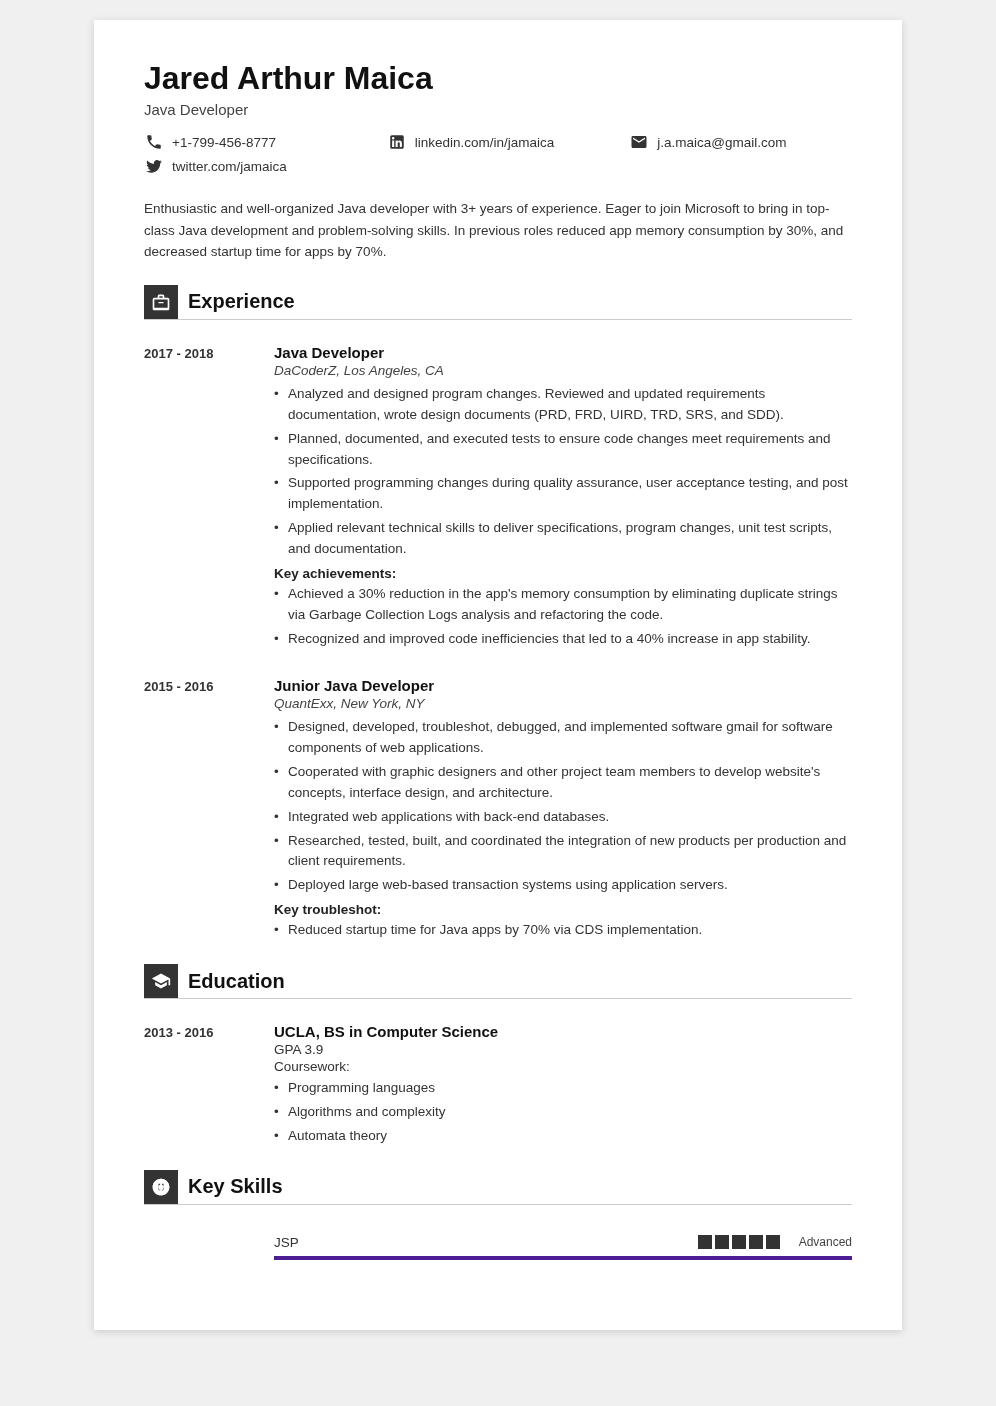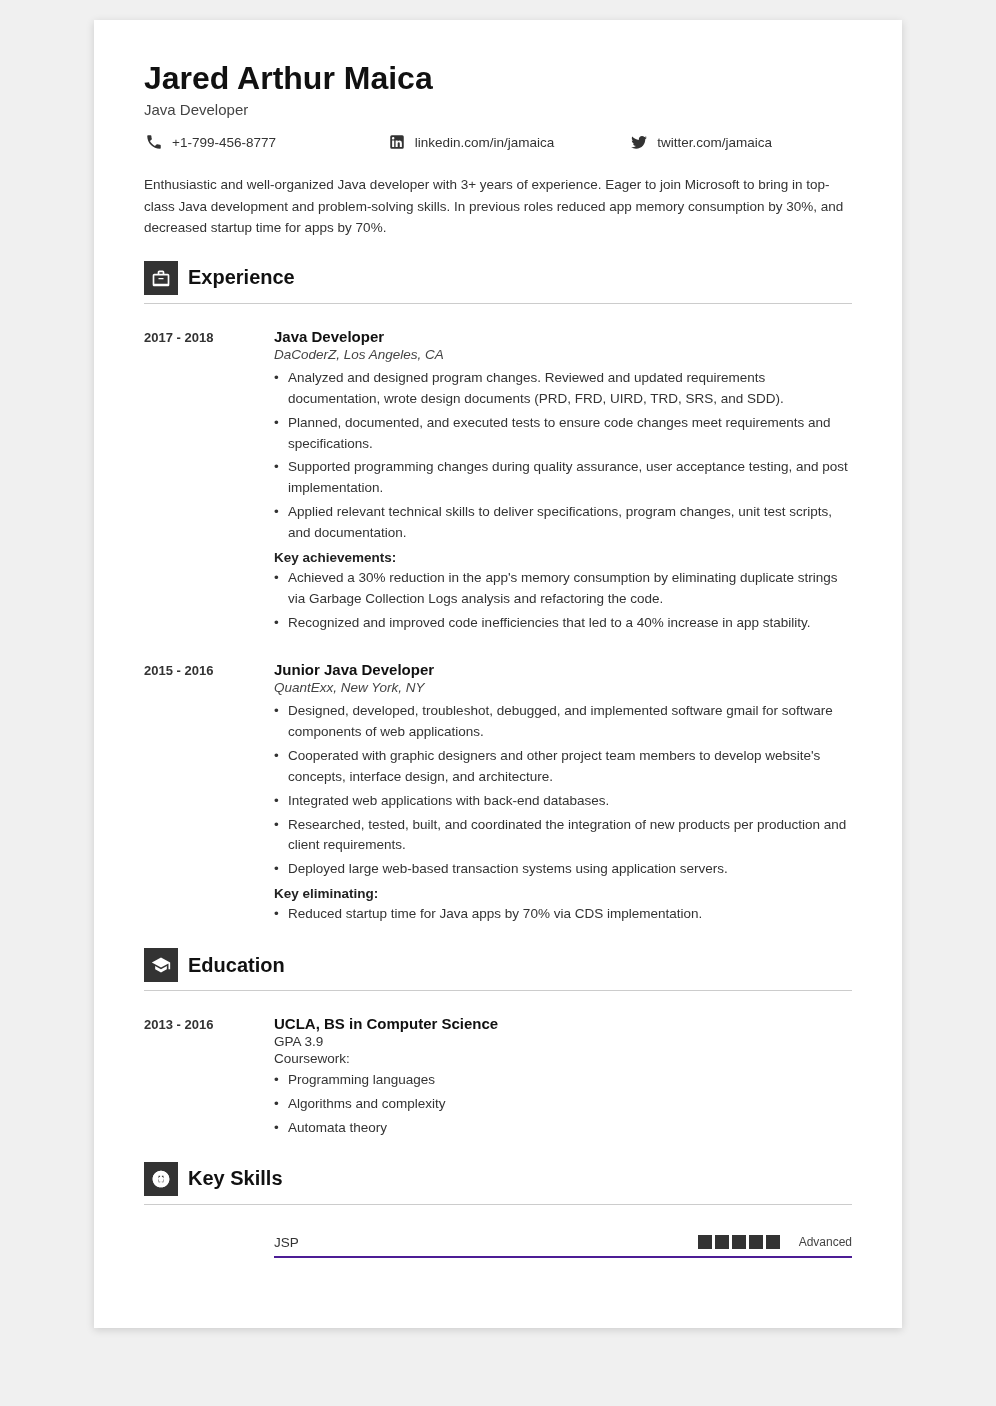--- a/index.html
+++ b/index.html
@@ -63,21 +63,21 @@
     }
     .section {
       margin-bottom: 20px;
     }
     .section-header {
       display: flex;
       align-items: center;
       gap: 10px;
       margin-bottom: 8px;
       border-bottom: 1px solid #ccc;
-      padding-bottom: 8px;
+      padding-bottom: 0;
     }
     .section-icon {
       width: 34px;
       height: 34px;
       background: #333;
       display: flex;
       align-items: center;
       justify-content: center;
       flex-shrink: 0;
     }
@@ -149,21 +149,21 @@
     .edu-coursework-label {
       font-size: 13.5px;
       color: #333;
       margin-bottom: 4px;
     }
     .skills-row {
       display: flex;
       justify-content: space-between;
       align-items: center;
       padding: 6px 0;
-      border-bottom: 2px solid #4c1d95;
+      border-bottom: 4px solid #4c1d95;
     }
     .skill-name {
       font-size: 13.5px;
       color: #333;
     }
     .skill-dots {
       display: flex;
       gap: 3px;
     }
     .skill-dot {
@@ -203,20 +203,28 @@
       </span>
       <span>+1-799-456-8777</span>
     </div>
     <div class="contact-item">
       <span class="contact-icon">
         <svg viewBox="0 0 24 24" fill="#333" xmlns="http://www.w3.org/2000/svg">
           <path d="M19 3a2 2 0 0 1 2 2v14a2 2 0 0 1-2 2H5a2 2 0 0 1-2-2V5a2 2 0 0 1 2-2h14m-.5 15.5v-5.3a3.26 3.26 0 0 0-3.26-3.26c-.85 0-1.84.52-2.32 1.3v-1.11h-2.79v8.37h2.79v-4.93c0-.77.62-1.4 1.39-1.4a1.4 1.4 0 0 1 1.4 1.4v4.93h2.79M6.88 8.56a1.68 1.68 0 0 0 1.68-1.68c0-.93-.75-1.69-1.68-1.69a1.69 1.69 0 0 0-1.69 1.69c0 .93.76 1.68 1.69 1.68m1.39 9.94v-8.37H5.5v8.37h2.77z"></path>
         </svg>
       </span>
       <span>linkedin.com/in/jamaica</span>
+    </div>
+    <div class="contact-item">
+      <span class="contact-icon">
+        <svg viewBox="0 0 24 24" fill="#333" xmlns="http://www.w3.org/2000/svg">
+          <path d="M20 4H4c-1.1 0-2 .9-2 2v12c0 1.1.9 2 2 2h16c1.1 0 2-.9 2-2V6c0-1.1-.9-2-2-2zm0 4-8 5-8-5V6l8 5 8-5v2z"></path>
+        </svg>
+      </span>
+      <span>j.a.maica@gmail.com</span>
     </div>
     <div class="contact-item">
       <span class="contact-icon">
         <svg viewBox="0 0 24 24" fill="#333" xmlns="http://www.w3.org/2000/svg">
           <path d="M22.46 6c-.77.35-1.6.58-2.46.69.88-.53 1.56-1.37 1.88-2.38-.83.5-1.75.85-2.72 1.05C18.37 4.5 17.26 4 16 4c-2.35 0-4.27 1.92-4.27 4.29 0 .34.04.67.11.98C8.28 9.09 5.11 7.38 3 4.79c-.37.63-.58 1.37-.58 2.15 0 1.49.75 2.81 1.91 3.56-.71 0-1.37-.2-1.95-.5v.03c0 2.08 1.48 3.82 3.44 4.21a4.22 4.22 0 0 1-1.93.07 4.28 4.28 0 0 0 4 2.98 8.521 8.521 0 0 1-5.33 1.84c-.34 0-.68-.02-1.02-.06C3.44 20.29 5.7 21 8.12 21 16 21 20.33 14.46 20.33 8.79c0-.19 0-.37-.01-.56.84-.6 1.56-1.36 2.14-2.23z"></path>
         </svg>
       </span>
       <span>twitter.com/jamaica</span>
     </div>
   </div>
@@ -258,21 +266,21 @@
       <div class="entry-content">
         <div class="entry-role">Junior Java Developer</div>
         <div class="entry-company">QuantExx, New York, NY</div>
         <ul class="entry-bullets">
           <li>Designed, developed, troubleshot, debugged, and implemented software gmail for software components of web applications.</li>
           <li>Cooperated with graphic designers and other project team members to develop website's concepts, interface design, and architecture.</li>
           <li>Integrated web applications with back-end databases.</li>
           <li>Researched, tested, built, and coordinated the integration of new products per production and client requirements.</li>
           <li>Deployed large web-based transaction systems using application servers.</li>
         </ul>
-        <div class="key-achievements-label">Key eliminating:</div>
+        <div class="key-achievements-label">Key troubleshot:</div>
         <ul class="entry-bullets">
           <li>Reduced startup time for Java apps by 70% via CDS implementation.</li>
         </ul>
       </div>
     </div>
   </div>
 
   <div class="section">
     <div class="section-header">
       <div class="section-icon">

